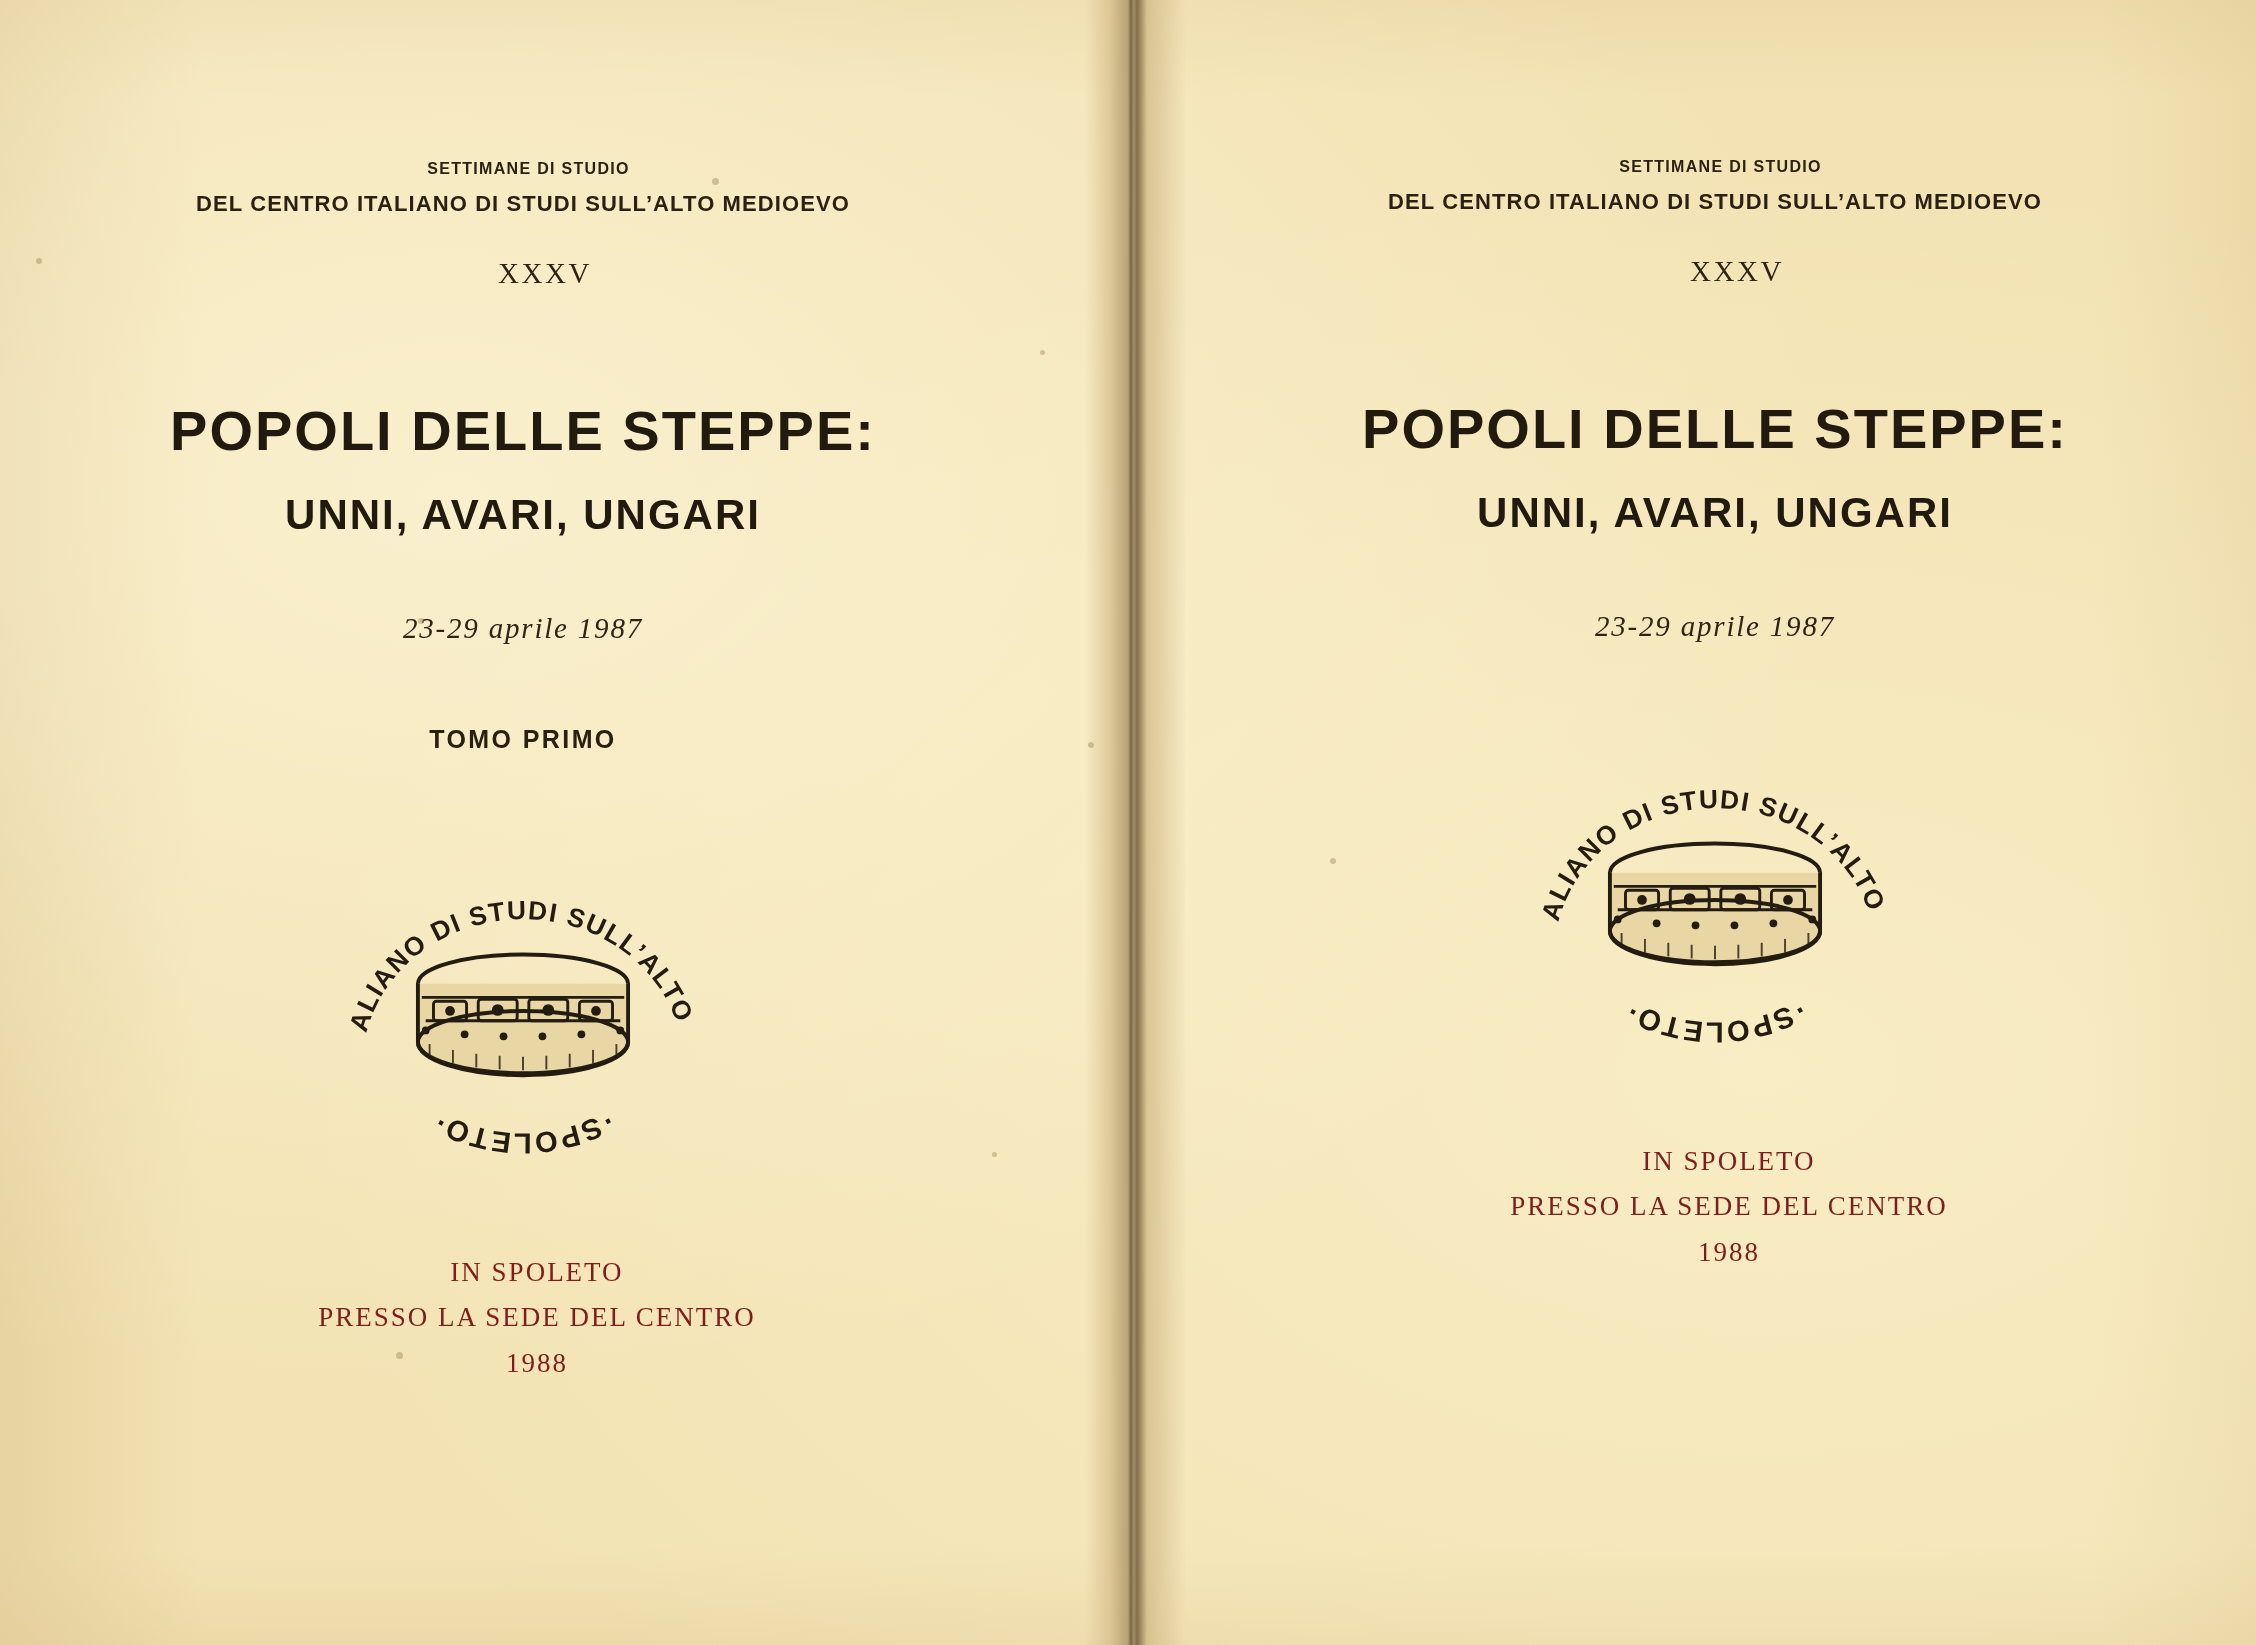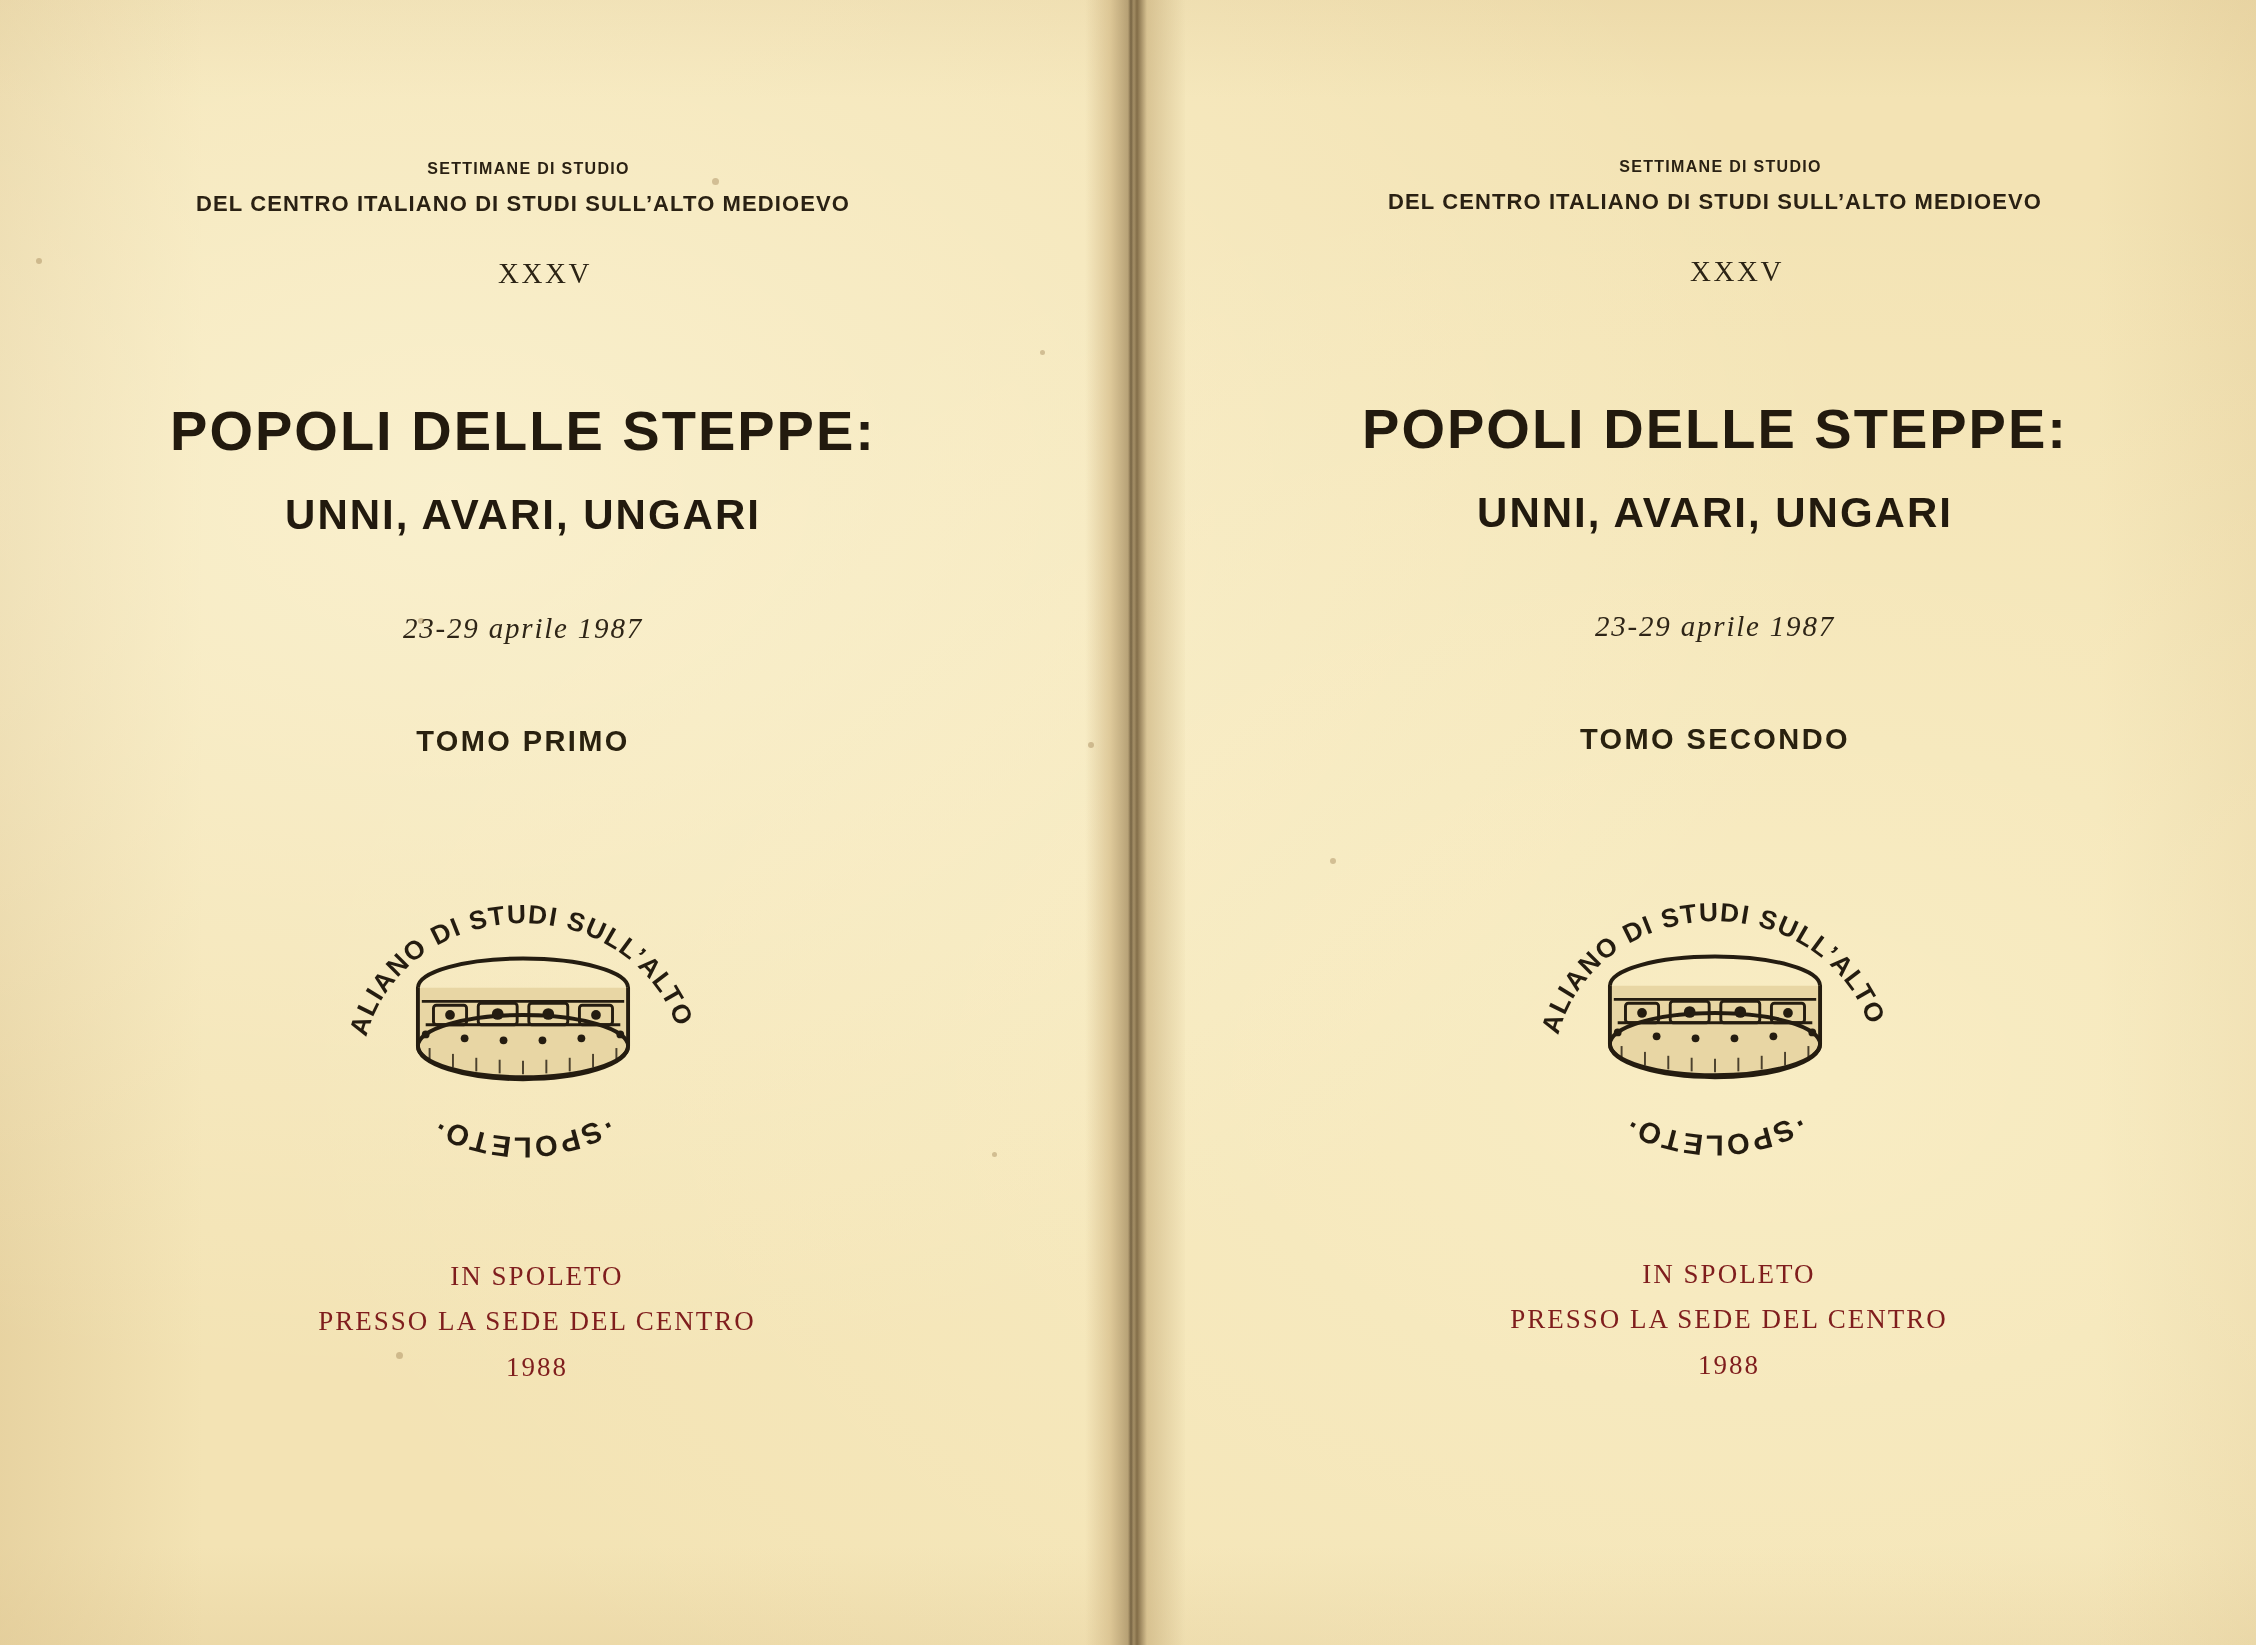--- a/index.html
+++ b/index.html
@@ -116,21 +116,21 @@
     font-family: "Liberation Serif", serif;
     font-style: italic;
     font-size: 29px;
     letter-spacing: 1.8px;
     margin-top: 73px;
     color: #2e2517;
   }
   .tome {
     font-family: "Liberation Sans", sans-serif;
     font-weight: bold;
-    font-size: 29px;
+    font-size: 25px;
     letter-spacing: 2.4px;
     margin-top: 80px;
     color: #29210f;
   }
 
   .emblem-wrap {
     margin-top: 76px;
     display: flex;
     justify-content: center;
   }
@@ -240,21 +240,20 @@
   </div>
 
   <div class="page page-right">
     <div class="inner">
       <div class="series-line1">SETTIMANE DI STUDIO</div>
       <div class="series-line2">DEL CENTRO ITALIANO DI STUDI SULL’ALTO MEDIOEVO</div>
       <div class="volume-number">XXXV</div>
       <div class="title-main">POPOLI DELLE STEPPE:</div>
       <div class="title-sub">UNNI, AVARI, UNGARI</div>
       <div class="dates">23-29 aprile 1987</div>
-      <div class="tome">TOMO SECONDO</div>
 
       <div class="emblem-wrap">
         <svg class="emblem" viewBox="0 0 400 370">
           <defs>
             <path id="ringTopR" d="M 40,205 A 165,150 0 0 1 360,205" fill="none"></path>
             <path id="ringBotR" d="M 352,210 A 160,148 0 0 1 48,210" fill="none"></path>
           </defs>
           <text font-family="Liberation Sans, sans-serif" font-weight="bold" font-size="27" letter-spacing="1.5" fill="#241c10">
             <textPath href="#ringTopR" startOffset="50%" text-anchor="middle">CENTRO ITALIANO DI STUDI SULL’ALTO MEDIOEVO</textPath>
           </text>

